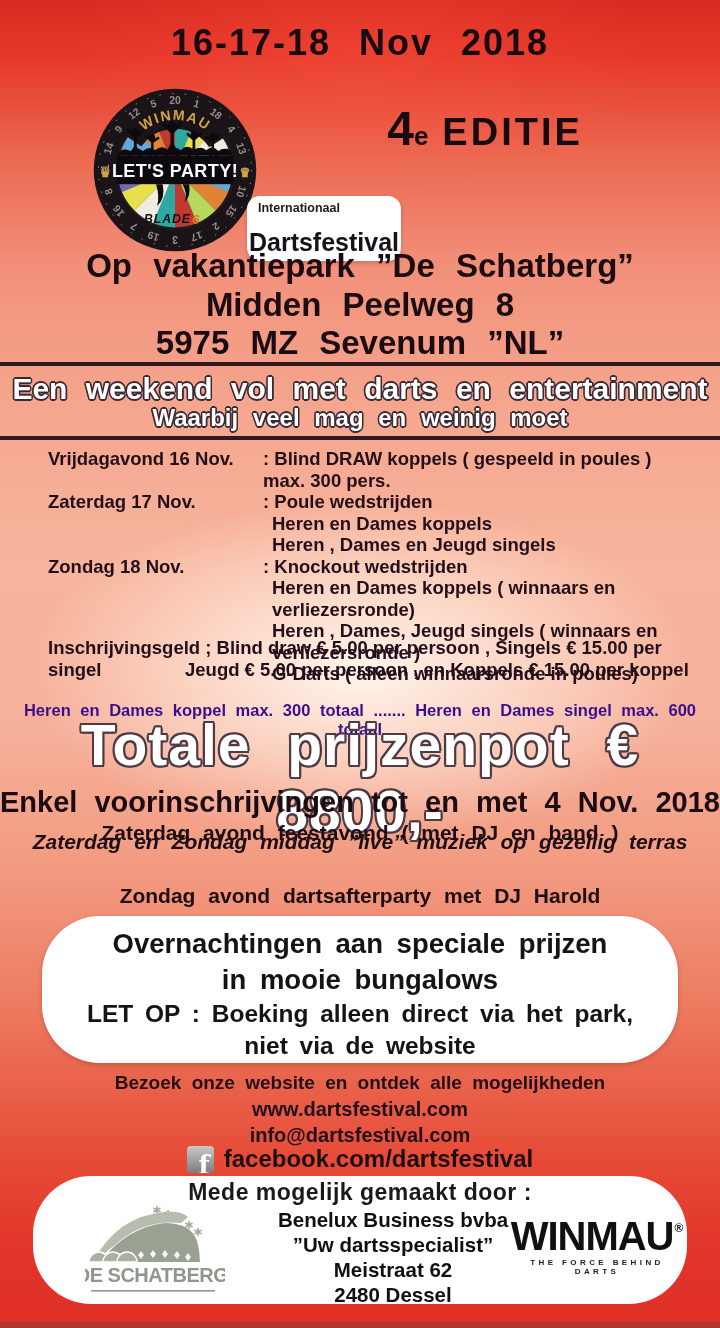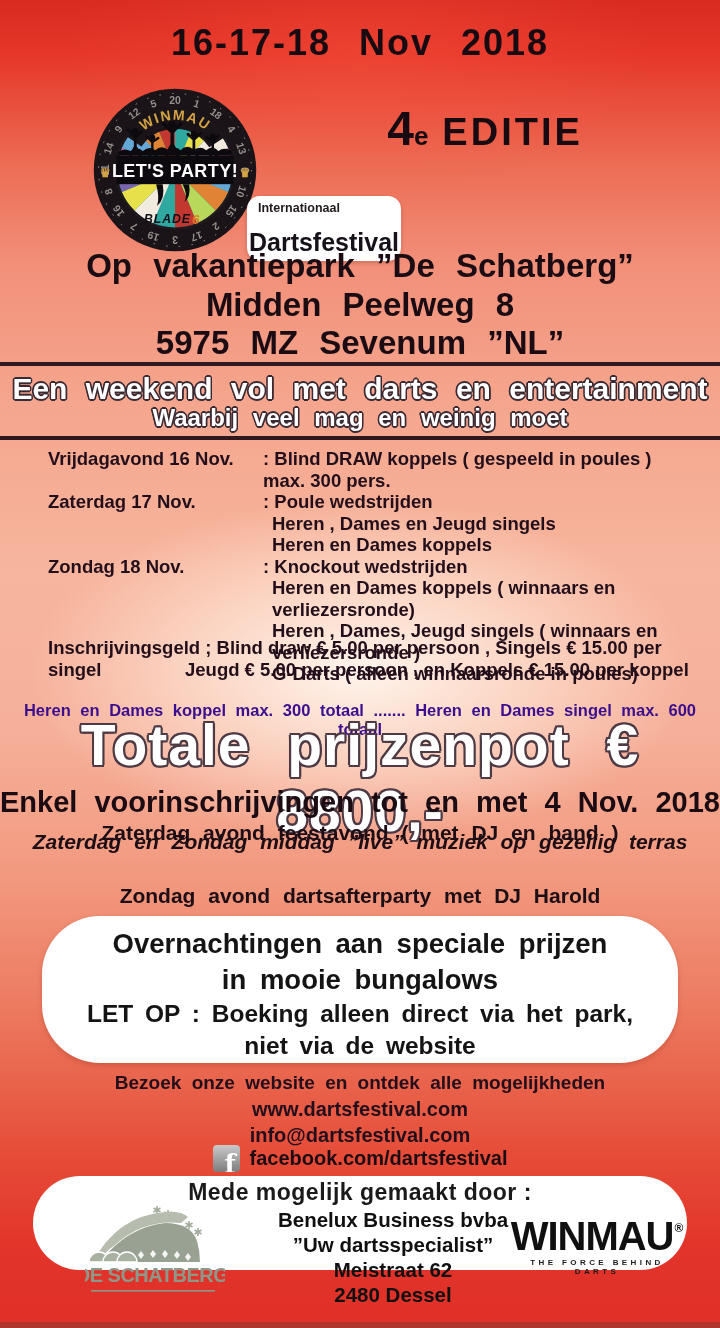--- a/index.html
+++ b/index.html
@@ -51,23 +51,23 @@
   .lodge2{font-size:27.5px;line-height:35px;word-spacing:6px;}
   .lodge3{font-size:24.5px;line-height:34px;word-spacing:5px;}
   .lodge4{font-size:24.5px;line-height:30px;word-spacing:5px;}
   
   .cintro{top:1072px;font-size:19px;word-spacing:5px;color:#230f1b;}
   .cweb{top:1098px;font-size:20px;color:#230f1b;}
   .cmail{top:1124px;font-size:20px;color:#230f1b;}
   .fbrow{top:1145px;left:0;width:720px;display:flex;justify-content:center;align-items:center;gap:10px;}
   .fbicon{width:27px;height:27px;border-radius:4px;background:linear-gradient(180deg,#c9c9c9,#7d7d7d);overflow:hidden;position:relative;flex:none;}
   .fbicon span{position:absolute;right:4px;bottom:-7px;color:#fff;font-size:26px;font-family:"DejaVu Serif",serif;font-weight:bold;}
-  .fbtext{font-size:20px;color:#1c0d14;}
-  
-  .bottombox{left:33px;top:1176px;width:654px;height:94px;background:#fff;border-radius:58px;color:#141414;}
+  .fbtext{font-size:24px;color:#1c0d14;}
+  
+  .bottombox{left:33px;top:1176px;width:654px;height:128px;background:#fff;border-radius:58px;color:#141414;}
   .mede{position:absolute;top:3px;left:0;width:100%;text-align:center;font-size:23px;letter-spacing:.5px;color:#1a1a1a;}
   .schatberg{position:absolute;left:52px;top:26px;}
   .benelux{position:absolute;left:210px;top:31px;width:300px;text-align:center;font-size:20.5px;line-height:25px;color:#101010;}
   .winmau{position:absolute;left:476px;top:40px;width:176px;text-align:center;color:#101010;}
   .winmau .wm{font-size:40px;letter-spacing:-1px;line-height:40px;}
   .winmau .reg{font-size:12px;vertical-align:18px;margin-left:1px;}
   .winmau .wt{font-size:8px;letter-spacing:3.4px;color:#1c1c1c;margin-top:2px;}
   .bottomstrip{left:0;bottom:0;width:720px;height:6px;background:rgba(125,58,50,.5);}
   
   .logo{left:90px;top:85px;width:170px;height:170px;}
@@ -195,25 +195,25 @@
     <div class="srow">
         <span class="sday">Vrijdagavond 16 Nov.</span>
         <span>: Blind DRAW koppels ( gespeeld in poules ) max. 300 pers.</span>
       </div>
     <div class="srow">
         <span class="sday">Zaterdag 17 Nov.</span>
         <span>: Poule wedstrijden</span>
       </div>
     <div class="srow">
         <span class="sday"></span>
+        <span style="padding-left:9px">Heren en Dames koppels</span>
+      </div>
+    <div class="srow">
+        <span class="sday"></span>
         <span style="padding-left:9px">Heren , Dames en Jeugd singels</span>
-      </div>
-    <div class="srow">
-        <span class="sday"></span>
-        <span style="padding-left:9px">Heren en Dames koppels</span>
       </div>
     <div class="srow">
         <span class="sday">Zondag 18 Nov.</span>
         <span>: Knockout wedstrijden</span>
       </div>
     <div class="srow">
         <span class="sday"></span>
         <span style="padding-left:9px">Heren en Dames koppels ( winnaars en verliezersronde)</span>
       </div>
     <div class="srow">

